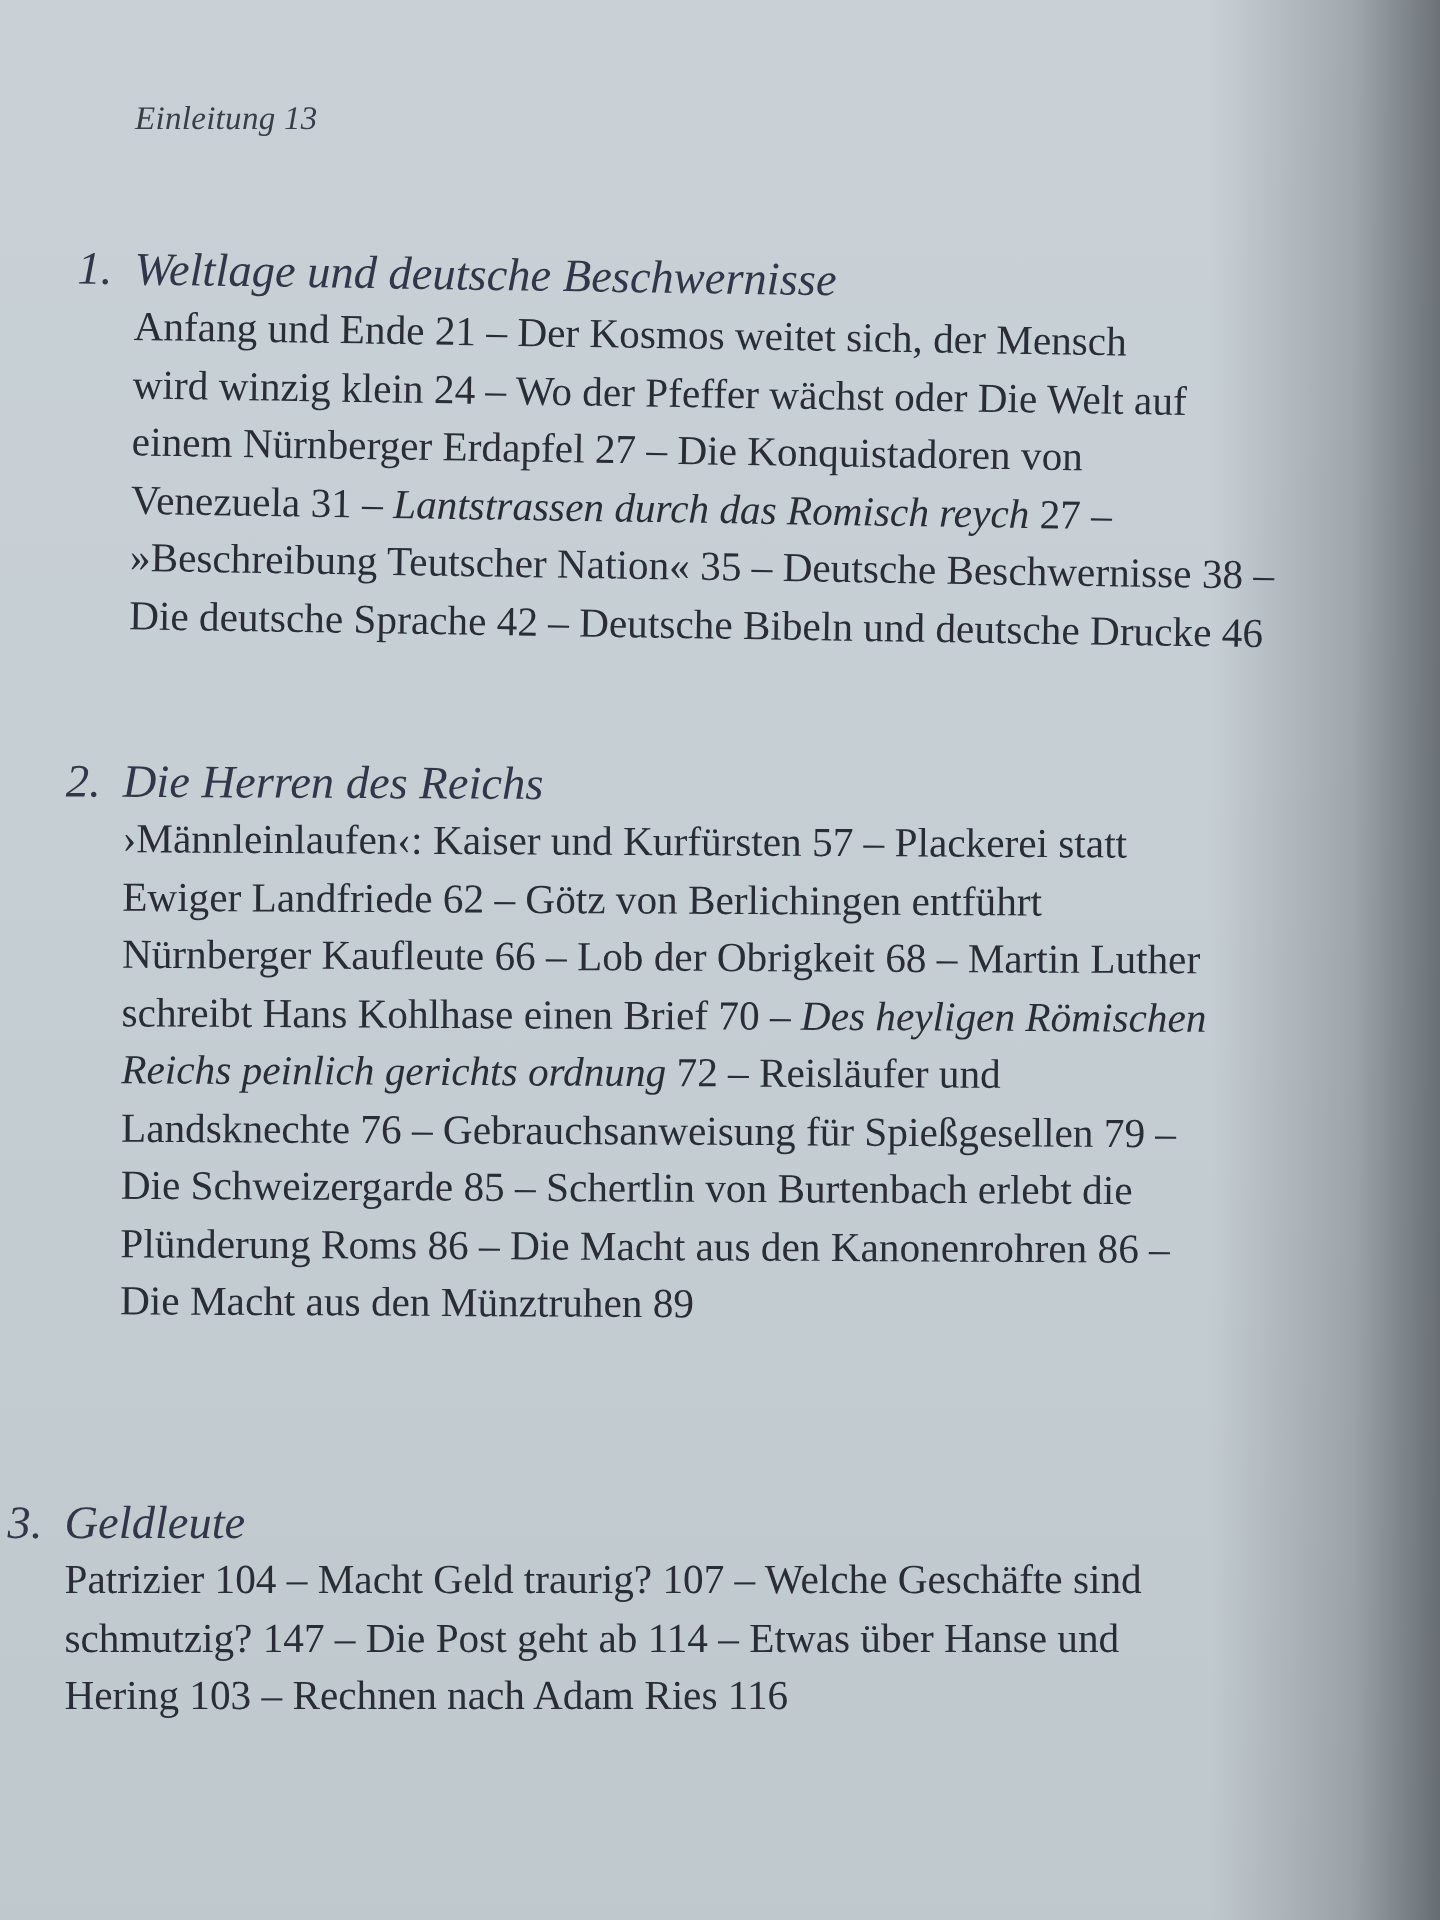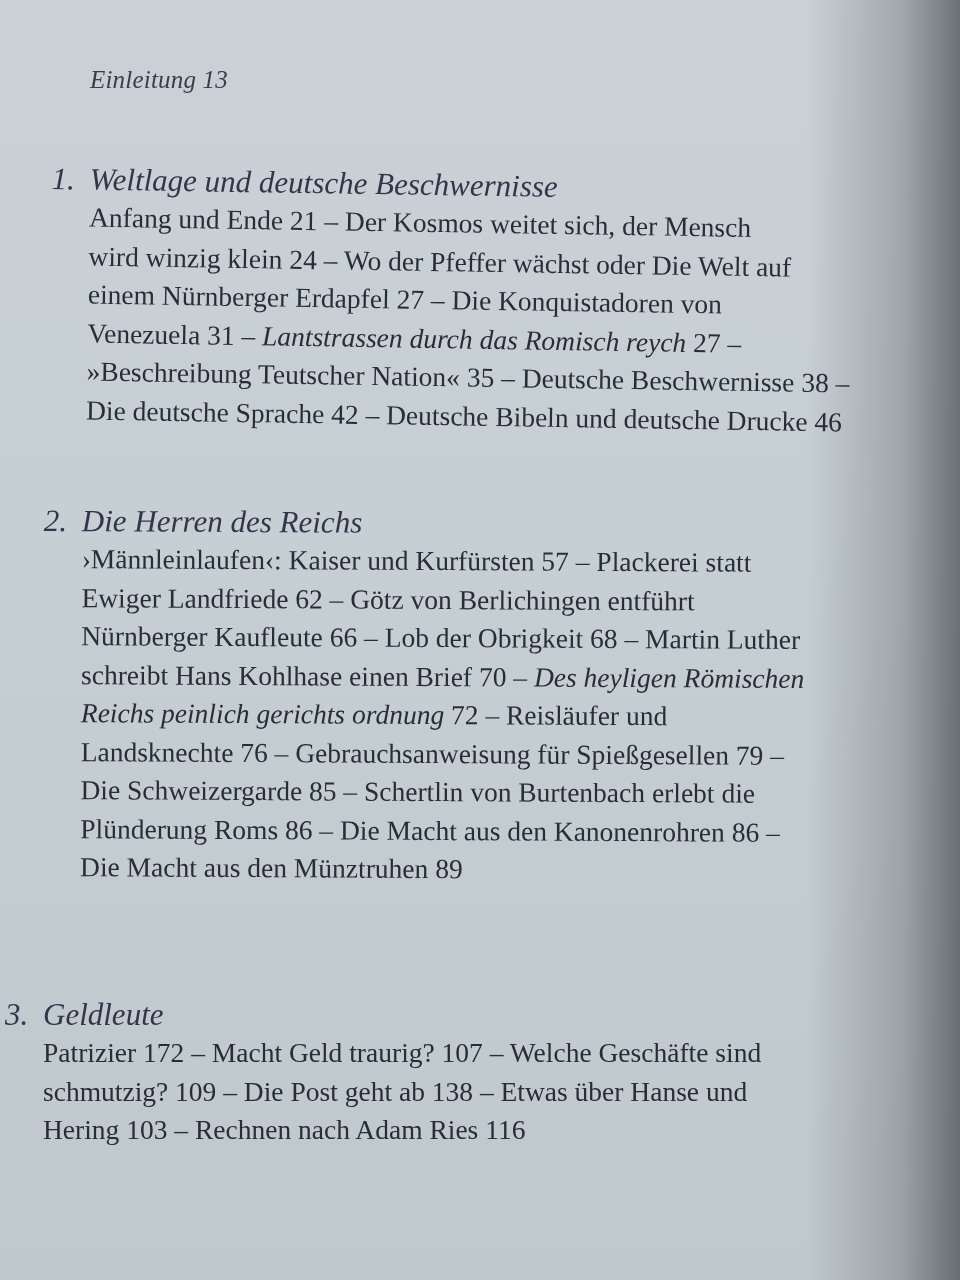--- a/index.html
+++ b/index.html
@@ -19,21 +19,21 @@
     }
     .page {
       position: absolute;
       inset: 0;
     }
     .intro {
       position: absolute;
       left: 90px;
       top: 66px;
       font-style: italic;
-      font-size: 25px;
+      font-size: 22px;
       color: #3a3d4a;
       letter-spacing: 0.2px;
     }
     .chapter {
       position: absolute;
     }
     .chapter-title {
       font-style: italic;
       font-size: 31px;
       line-height: 38px;
@@ -95,19 +95,19 @@
       <span class="line"><span>Plünderung Roms 86 – Die Macht aus den Kanonenrohren 86 –</span></span>
       <span class="line"><span>Die Macht aus den Münztruhen 89</span></span>
     </div>
   </div>
 
   <div class="chapter" id="ch3">
     <div class="chapter-title">
       <span class="chapter-num">3.</span><span>Geldleute</span>
     </div>
     <div class="chapter-body">
-      <span class="line"><span>Patrizier 172 – Macht Geld traurig? 107 – Welche Geschäfte sind</span></span>
-      <span class="line"><span>schmutzig? 109 – Die Post geht ab 138 – Etwas über Hanse und</span></span>
+      <span class="line"><span>Patrizier 104 – Macht Geld traurig? 107 – Welche Geschäfte sind</span></span>
+      <span class="line"><span>schmutzig? 147 – Die Post geht ab 114 – Etwas über Hanse und</span></span>
       <span class="line"><span>Hering 103 – Rechnen nach Adam Ries 116</span></span>
     </div>
   </div>
 
 </div>
 
 </body></html>

